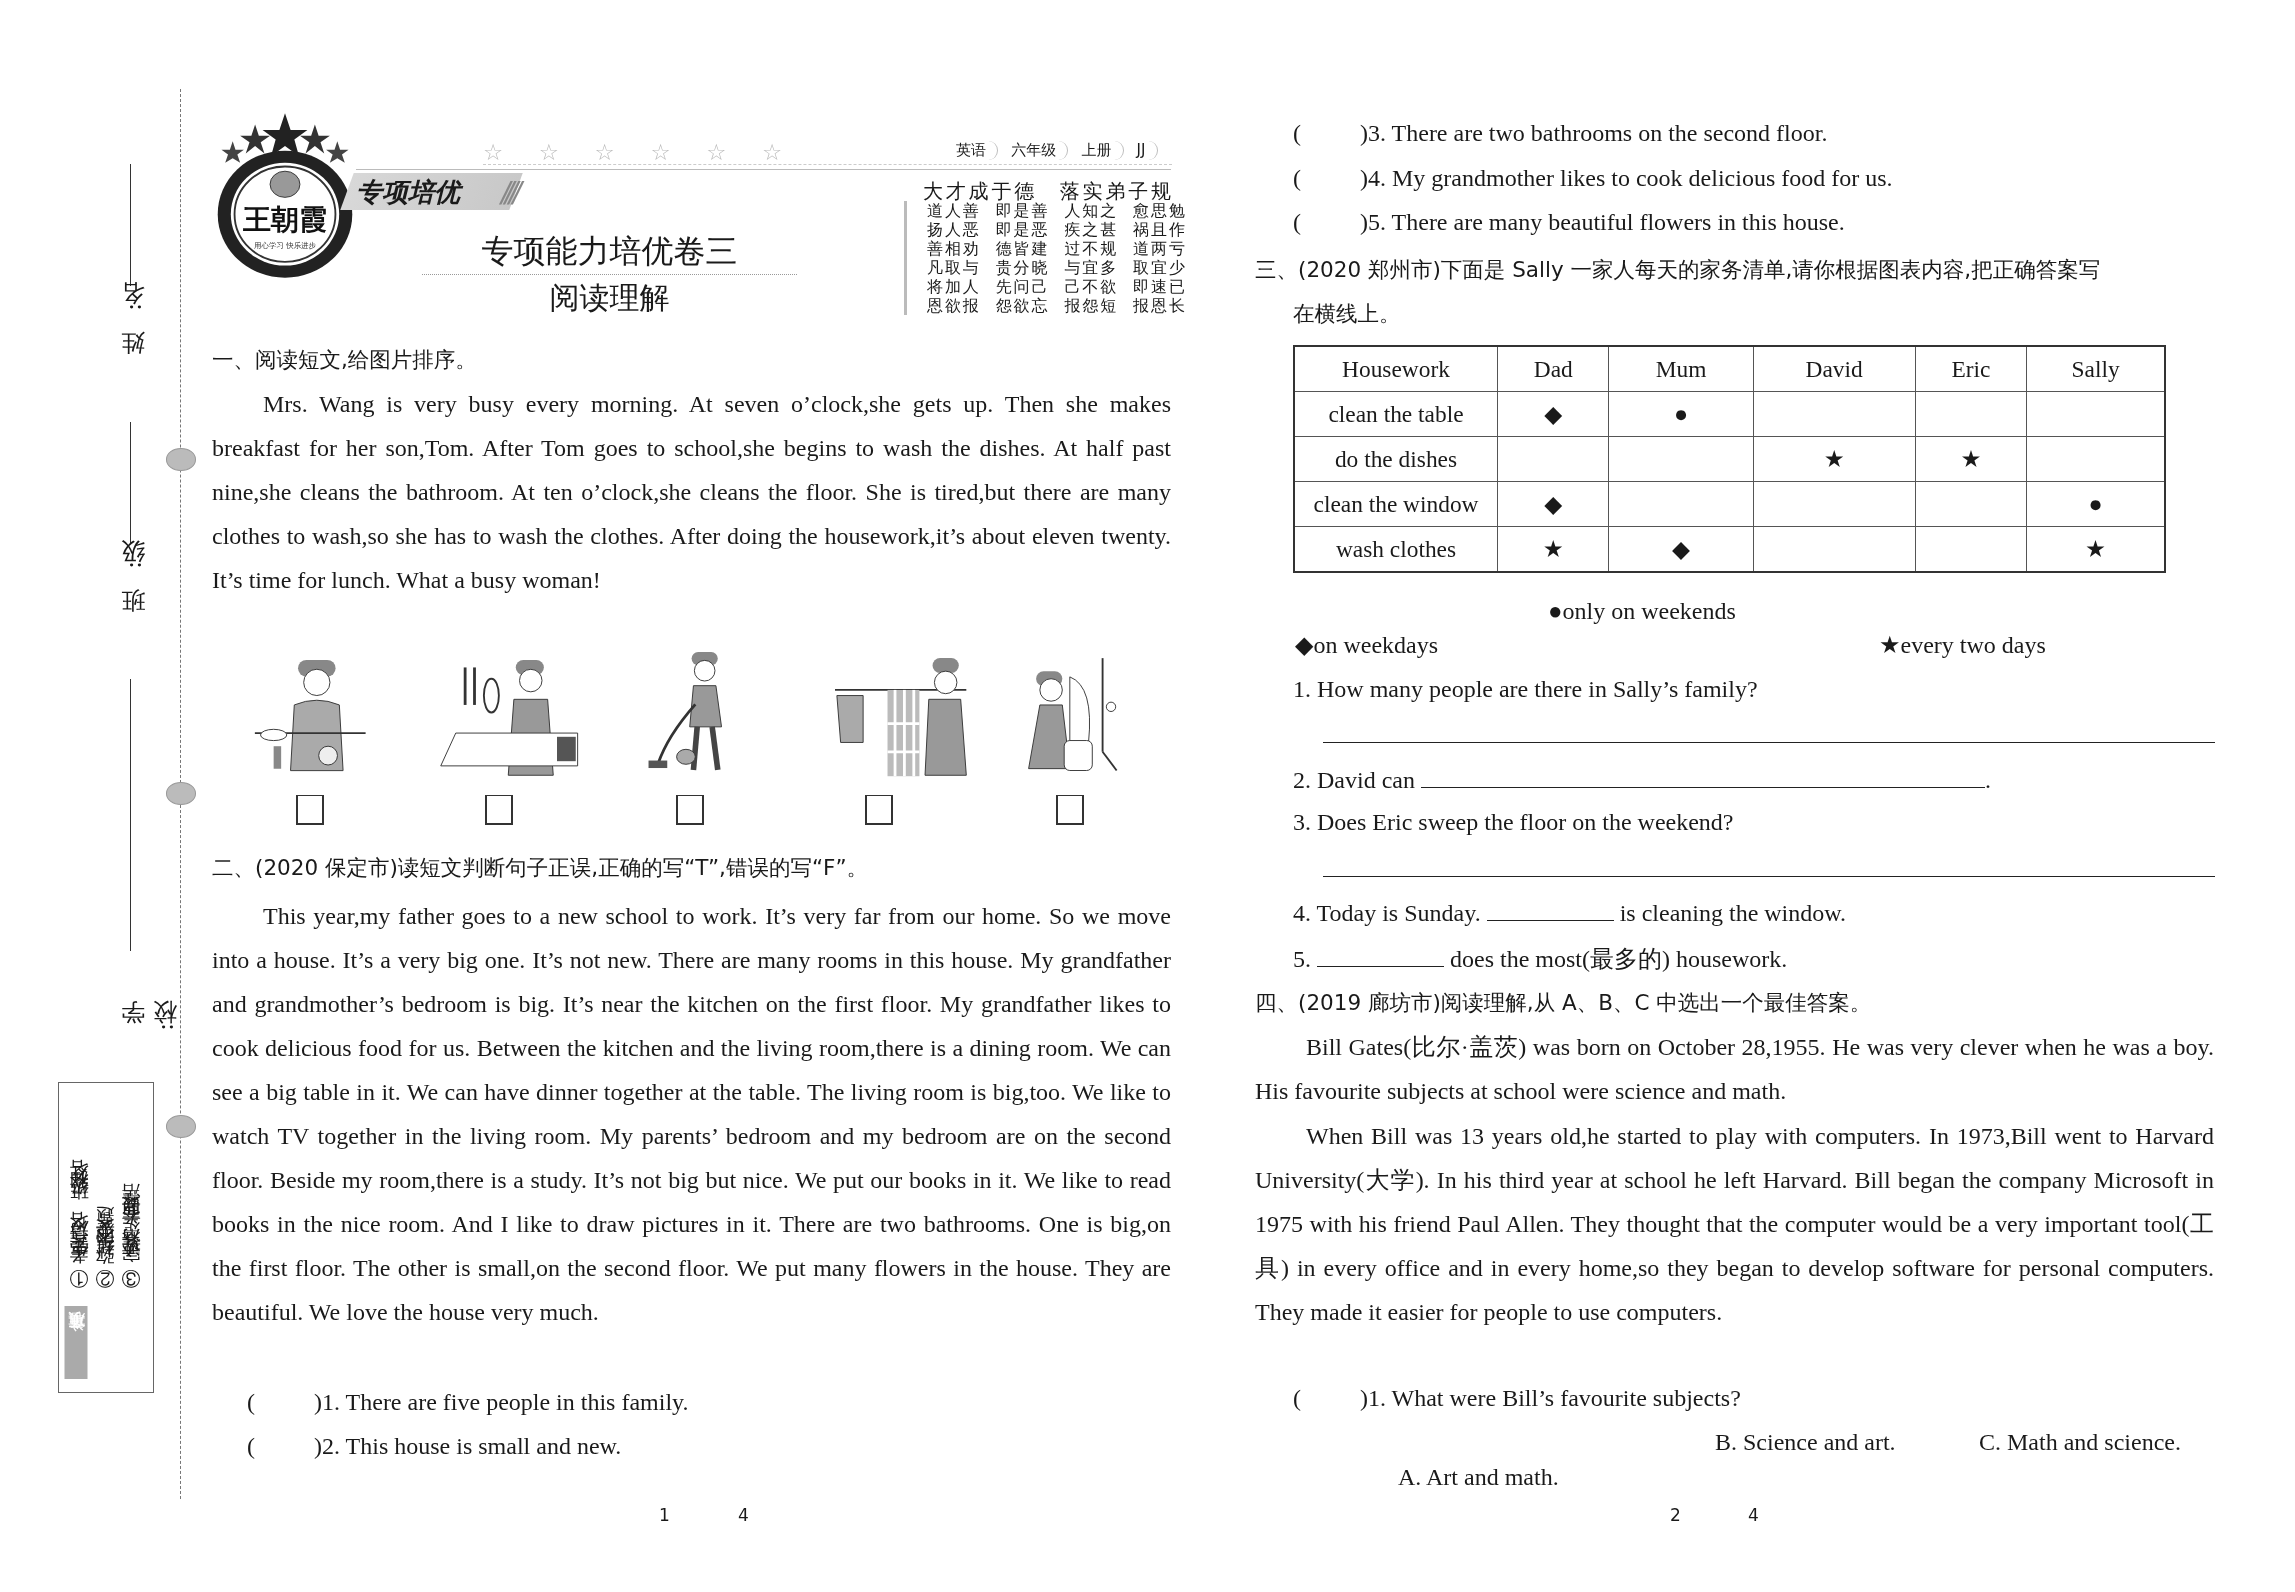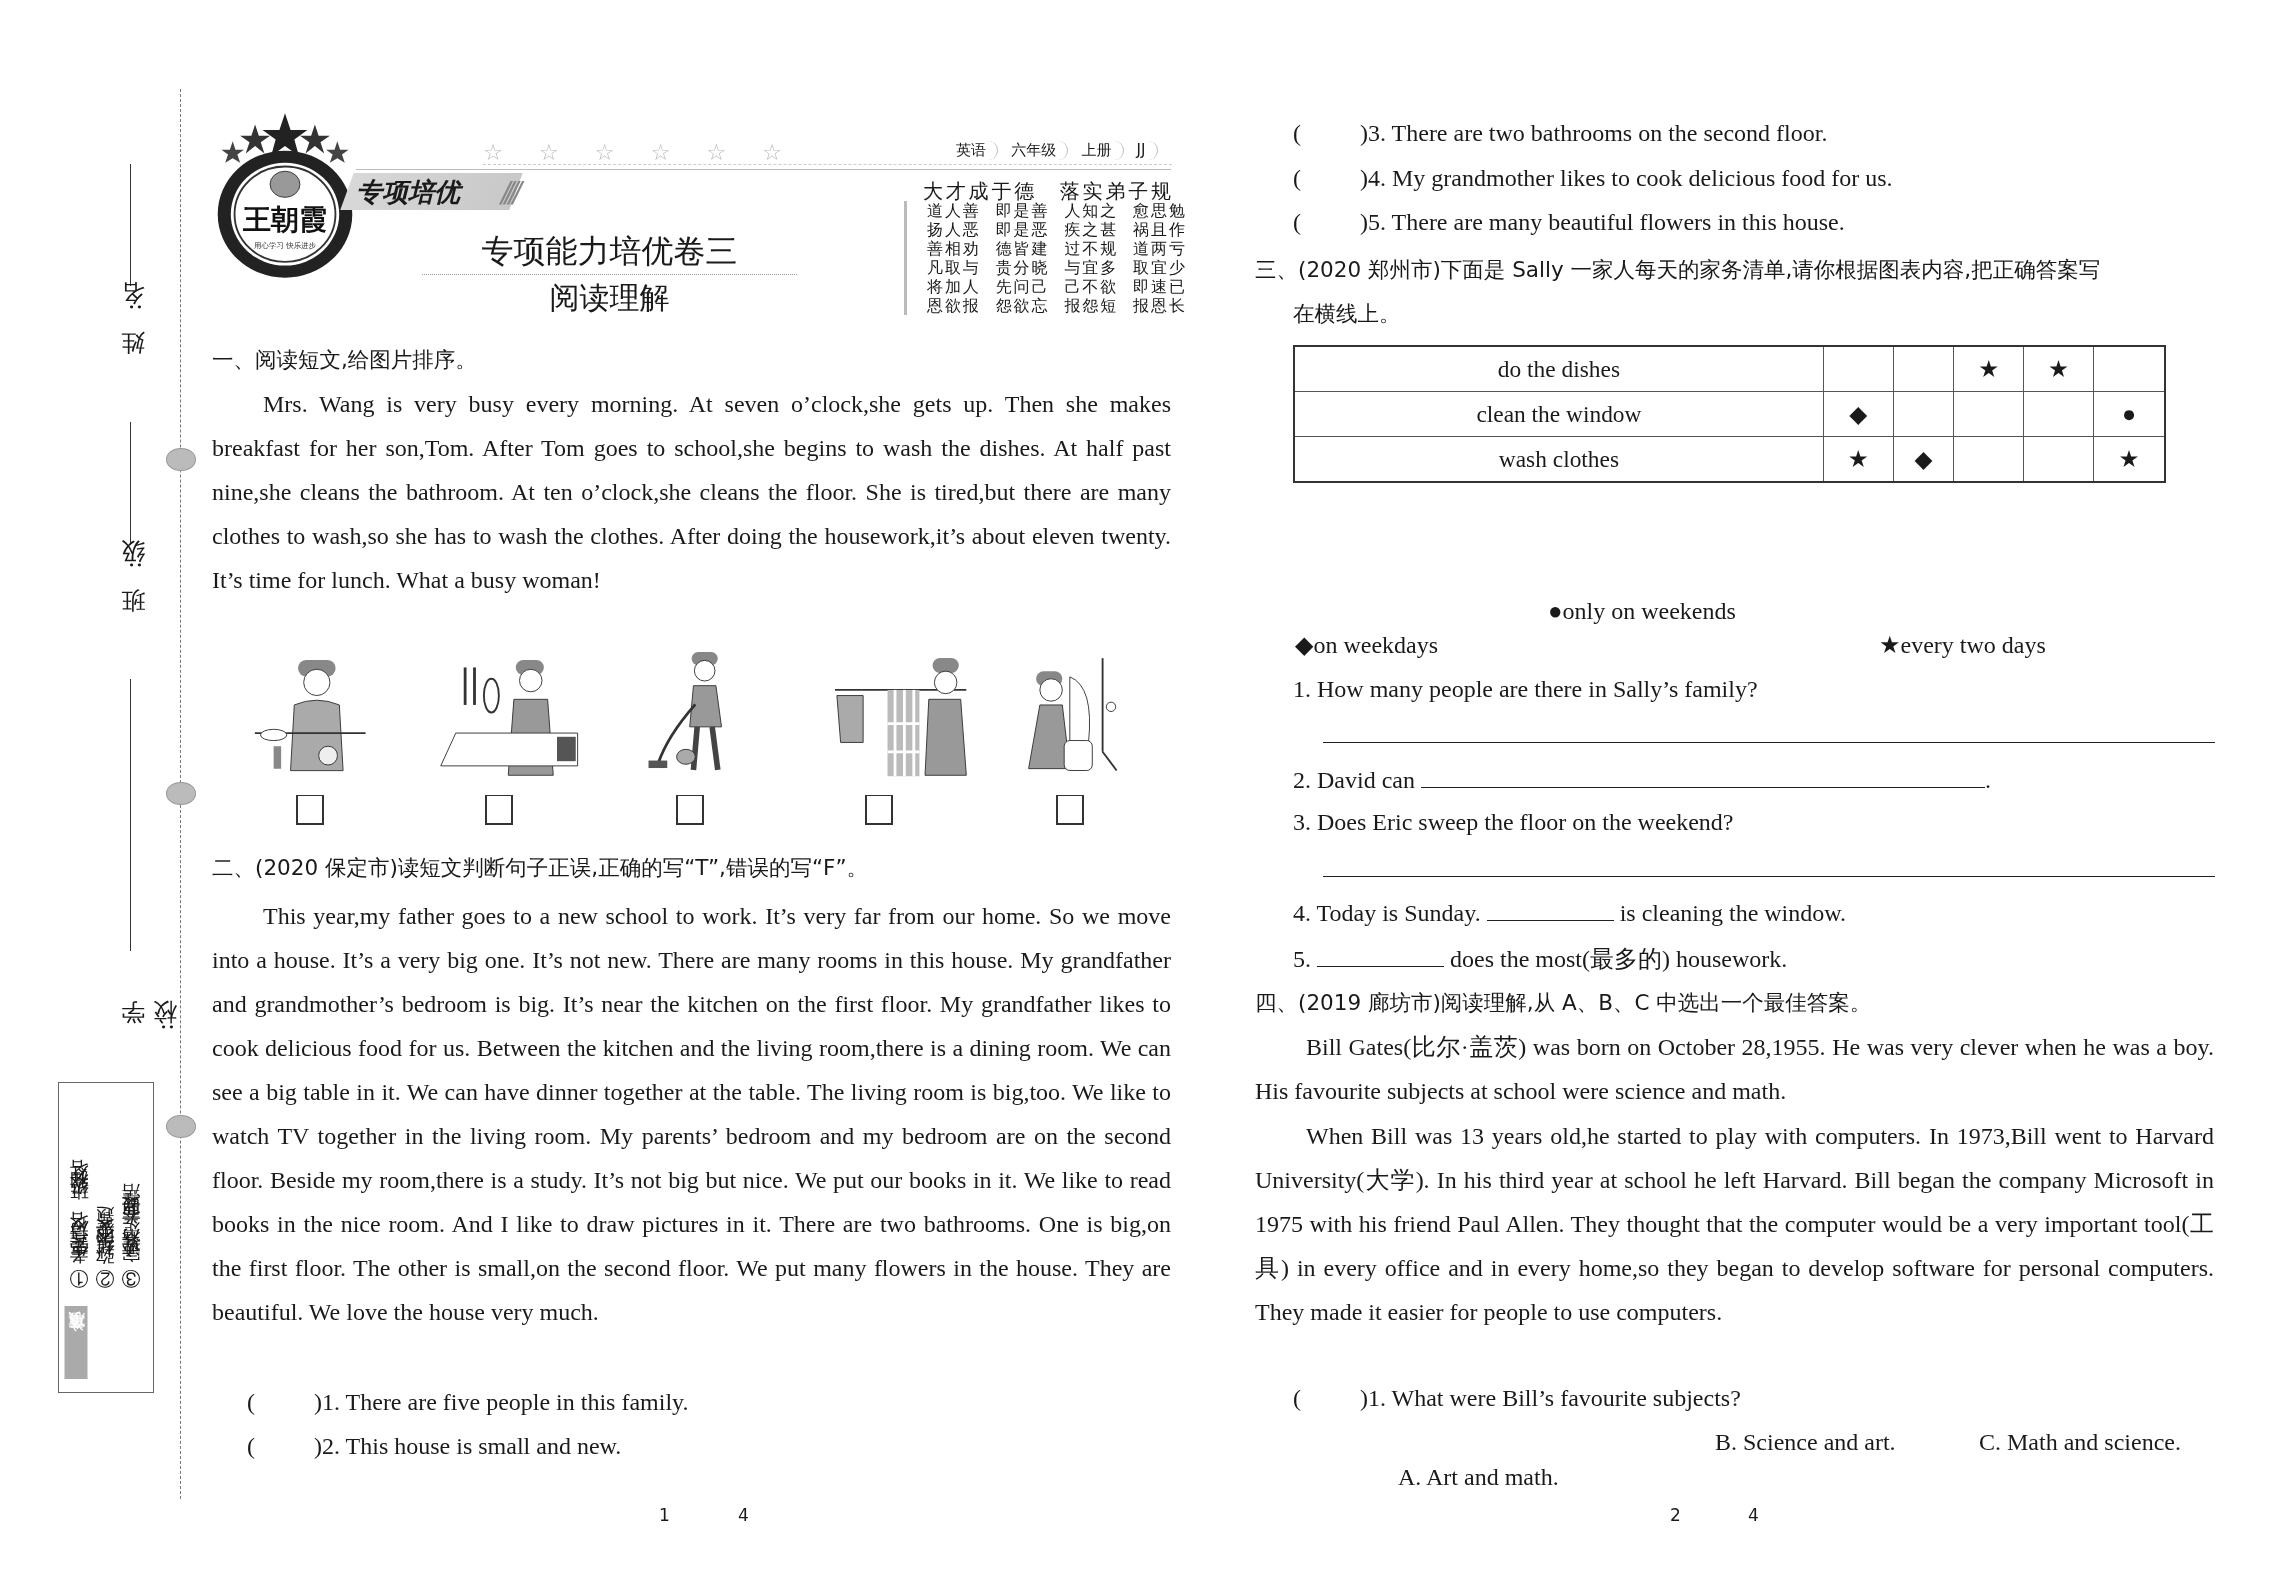--- a/index.html
+++ b/index.html
@@ -244,20 +244,36 @@
 </div>
 <div class="abs q" style="left:1293px;top:209px">
   <span class="paren"><span>(</span></span><span>)</span><span>5. There are many beautiful flowers in this house.</span>
 </div>
 
 <div class="abs heading" style="left:1255px;top:255px">三、(2020 郑州市)下面是 Sally 一家人每天的家务清单,请你根据图表内容,把正确答案写</div>
 <div class="abs heading" style="left:1293px;top:299px">在横线上。</div>
 
 <table class="abs hw" style="left:1293px;top:345px;width:873px">
   <tbody>
+      <tr>
+    <th style="width:202px">Housework</th>
+    <th>Dad</th>
+    <th>Mum</th>
+    <th>David</th>
+    <th>Eric</th>
+    <th>Sally</th>
+  </tr>
+  <tr>
+    <td>clean the table</td>
+        <td>◆</td>
+        <td>●</td>
+        <td></td>
+        <td></td>
+        <td></td>
+  </tr>
   <tr>
     <td>do the dishes</td>
         <td></td>
         <td></td>
         <td>★</td>
         <td>★</td>
         <td></td>
   </tr>
   <tr>
     <td>clean the window</td>

